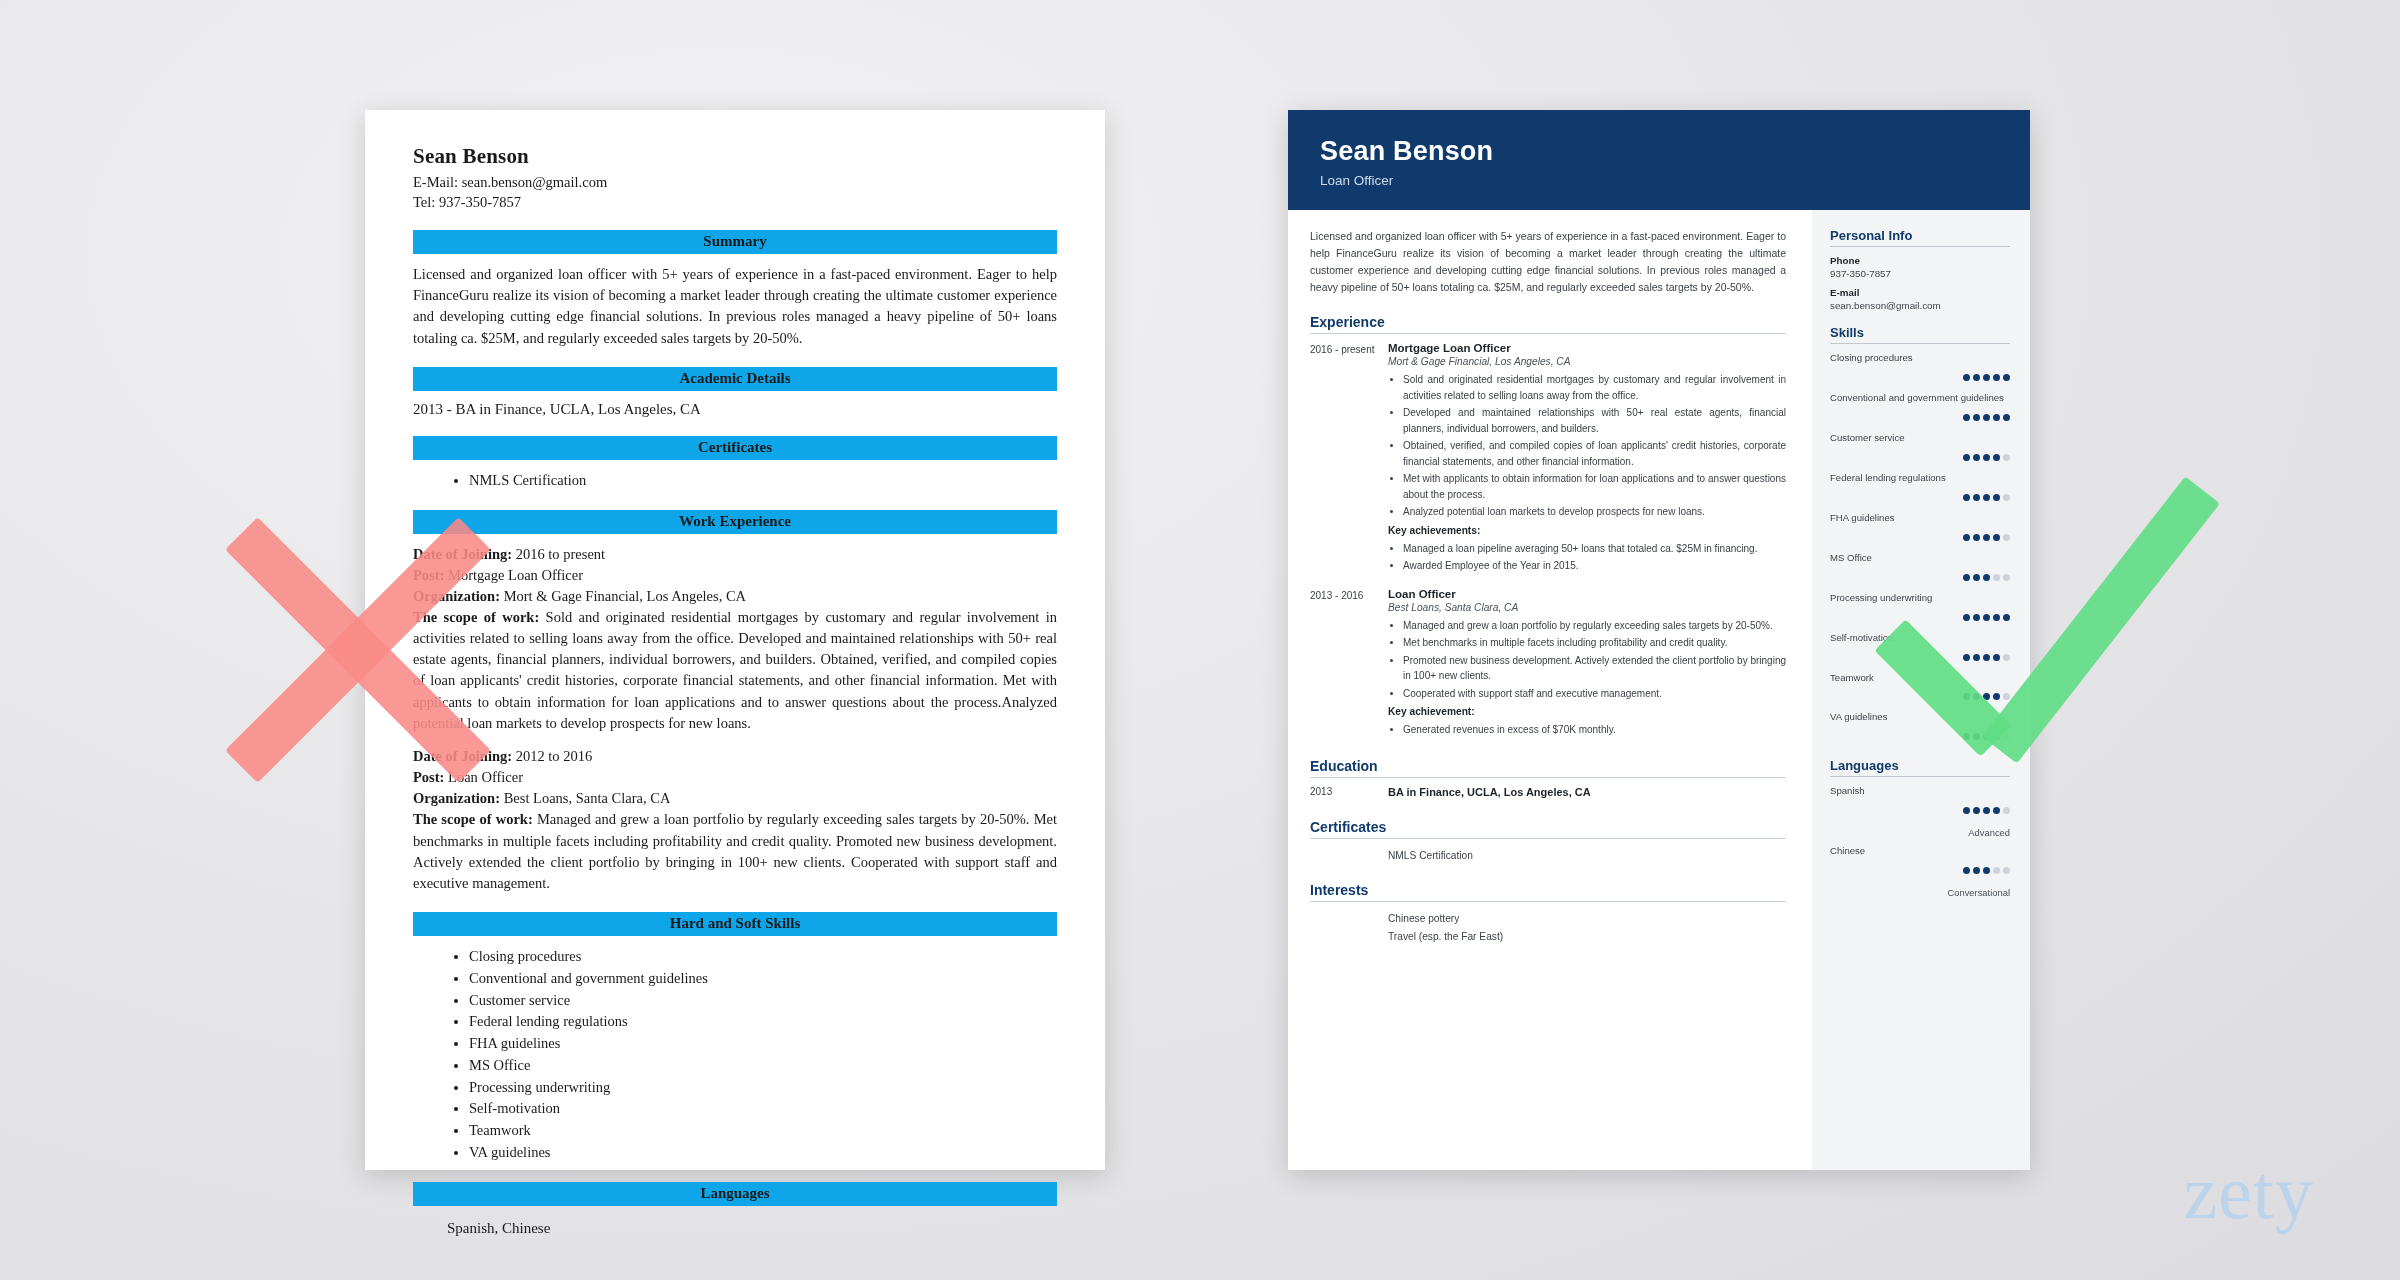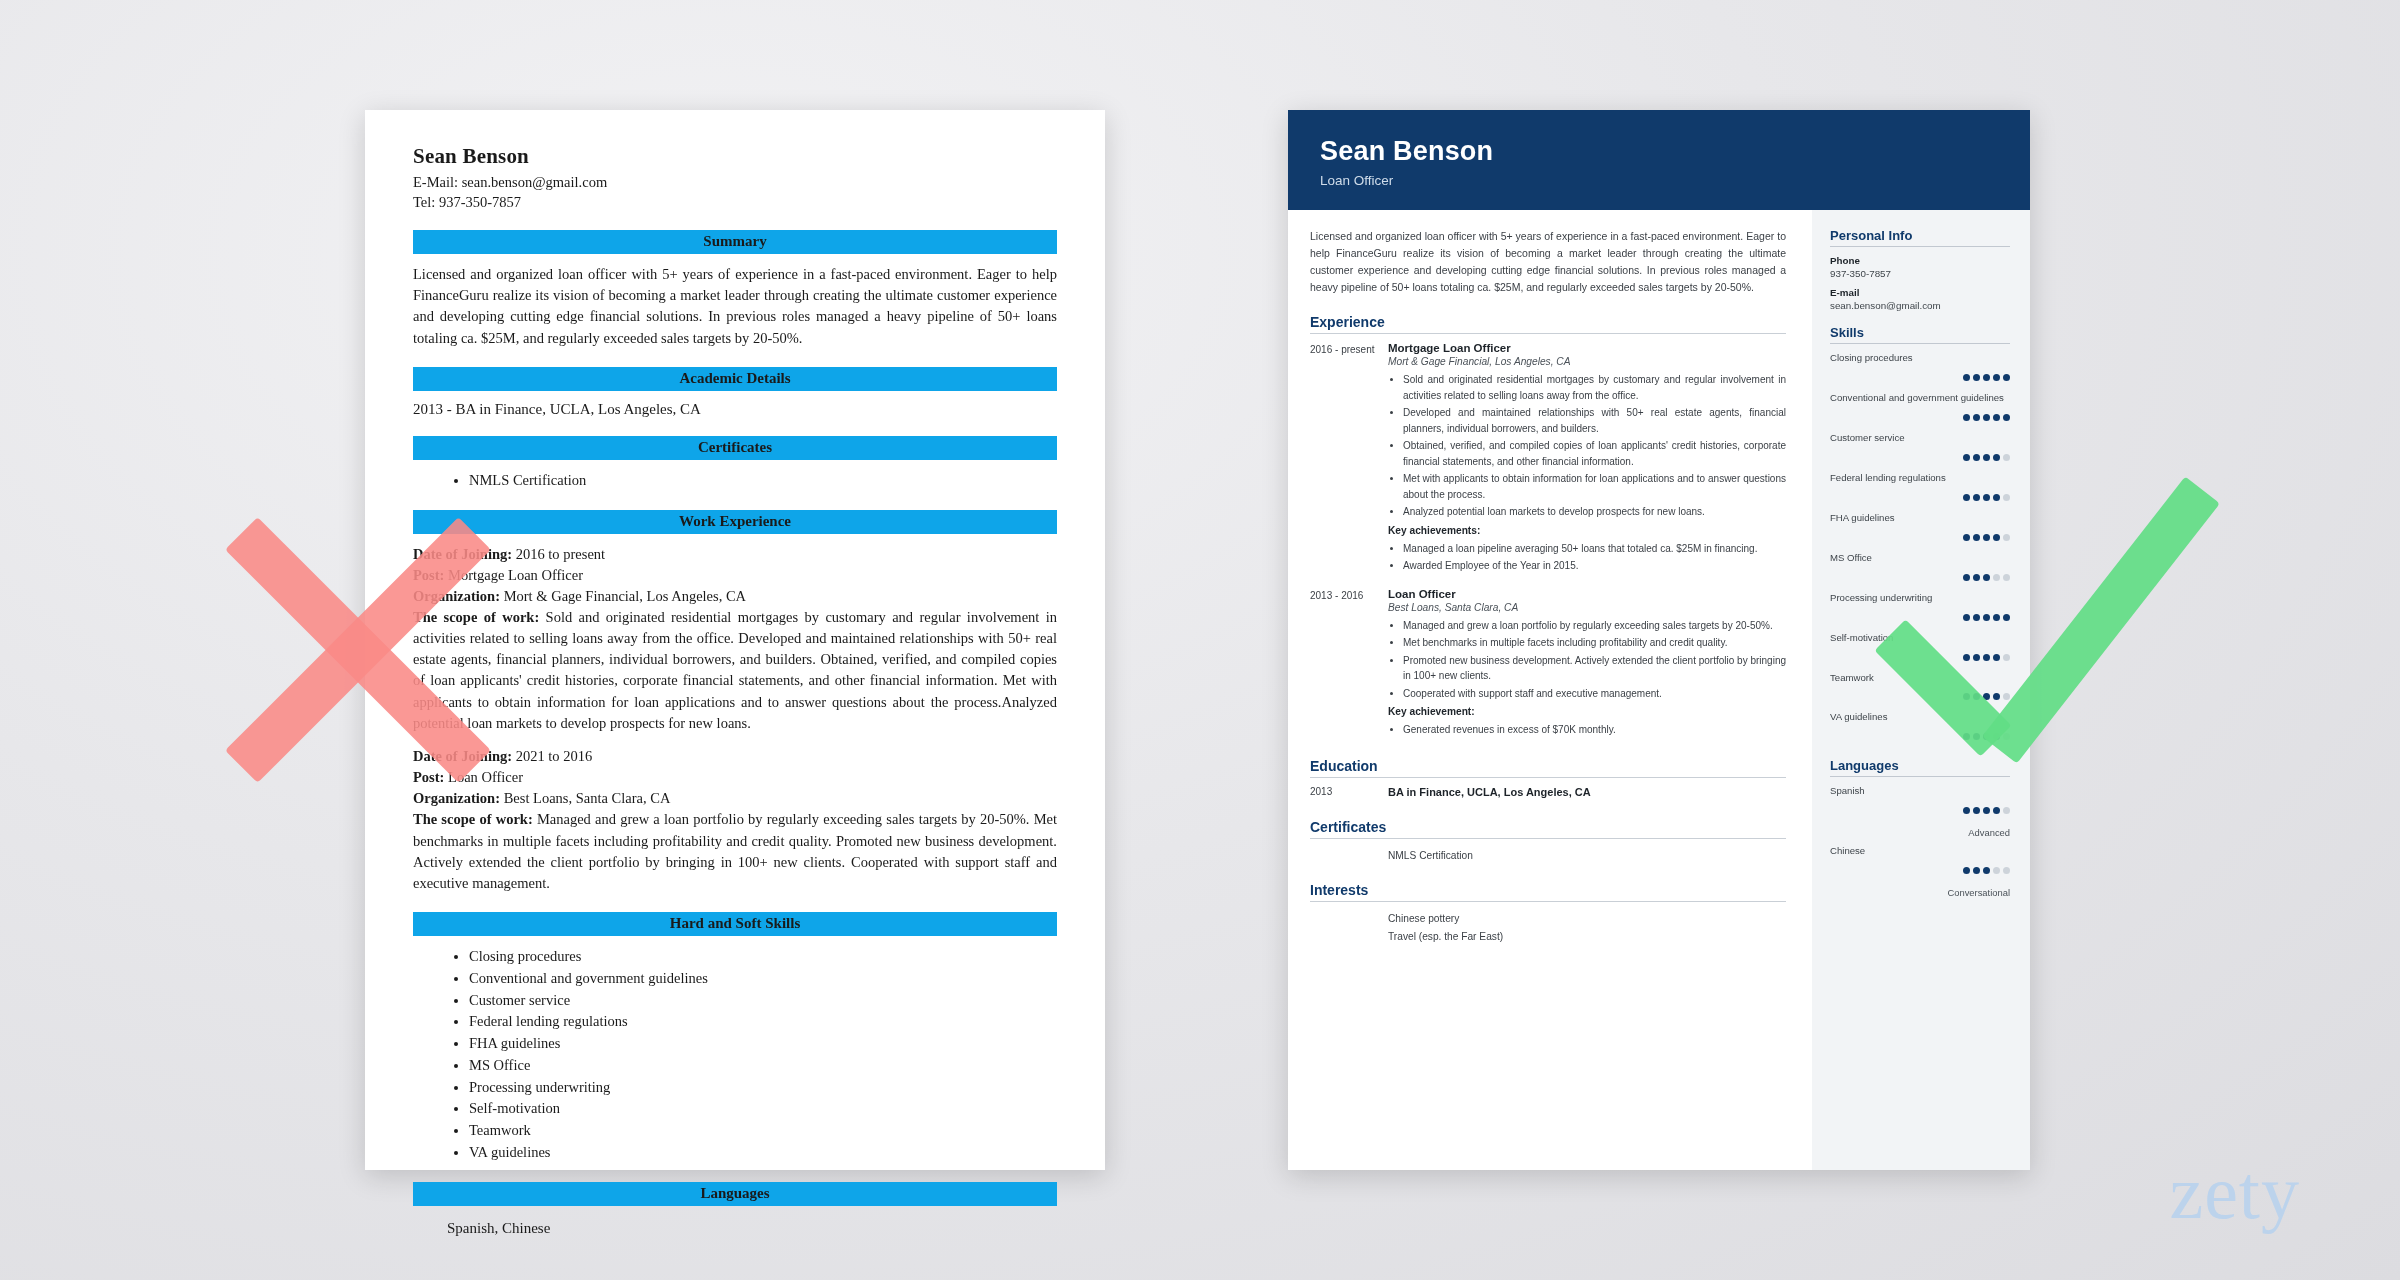--- a/index.html
+++ b/index.html
@@ -134,21 +134,21 @@
     transform: rotate(45deg);
   }
   .mark-check i.long {
     width: 330px; height: 44px;
     left: 74px; top: 128px;
     transform: rotate(-52deg);
   }
 
   .zety {
     position: absolute;
-    right: 100px; bottom: 44px;
+    right: 86px; bottom: 44px;
     font-family: "Liberation Serif", serif;
     font-size: 76px;
     color: #bcd3ec;
     letter-spacing: 1px;
   }
 </style>
 </head>
 <body>
 
 <div class="bad-resume">
@@ -170,21 +170,21 @@
   <div class="bad-secbar">Work Experience</div>
 
   <div class="bad-block">
     <div class="bad-para"><span class="lbl">Date of Joining:</span><span> 2016 to present</span></div>
     <div class="bad-para"><span class="lbl">Post:</span><span> Mortgage Loan Officer</span></div>
     <div class="bad-para"><span class="lbl">Organization:</span><span> Mort &amp; Gage Financial, Los Angeles, CA</span></div>
     <div class="bad-para"><span class="lbl">The scope of work:</span><span> Sold and originated residential mortgages by customary and regular involvement in activities related to selling loans away from the office. Developed and maintained relationships with 50+ real estate agents, financial planners, individual borrowers, and builders. Obtained, verified, and compiled copies of loan applicants' credit histories, corporate financial statements, and other financial information. Met with applicants to obtain information for loan applications and to answer questions about the process.Analyzed potential loan markets to develop prospects for new loans.</span></div>
   </div>
 
   <div class="bad-block">
-    <div class="bad-para"><span class="lbl">Date of Joining:</span><span> 2021 to 2016</span></div>
+    <div class="bad-para"><span class="lbl">Date of Joining:</span><span> 2012 to 2016</span></div>
     <div class="bad-para"><span class="lbl">Post:</span><span> Loan Officer</span></div>
     <div class="bad-para"><span class="lbl">Organization:</span><span> Best Loans, Santa Clara, CA</span></div>
     <div class="bad-para"><span class="lbl">The scope of work:</span><span> Managed and grew a loan portfolio by regularly exceeding sales targets by 20-50%. Met benchmarks in multiple facets including profitability and credit quality. Promoted new business development. Actively extended the client portfolio by bringing in 100+ new clients. Cooperated with support staff and executive management.</span></div>
   </div>
 
   <div class="bad-secbar">Hard and Soft Skills</div>
   <ul class="bad-ul" id="bad-skills">
       <li>Closing procedures</li>
       <li>Conventional and government guidelines</li>
       <li>Customer service</li>

